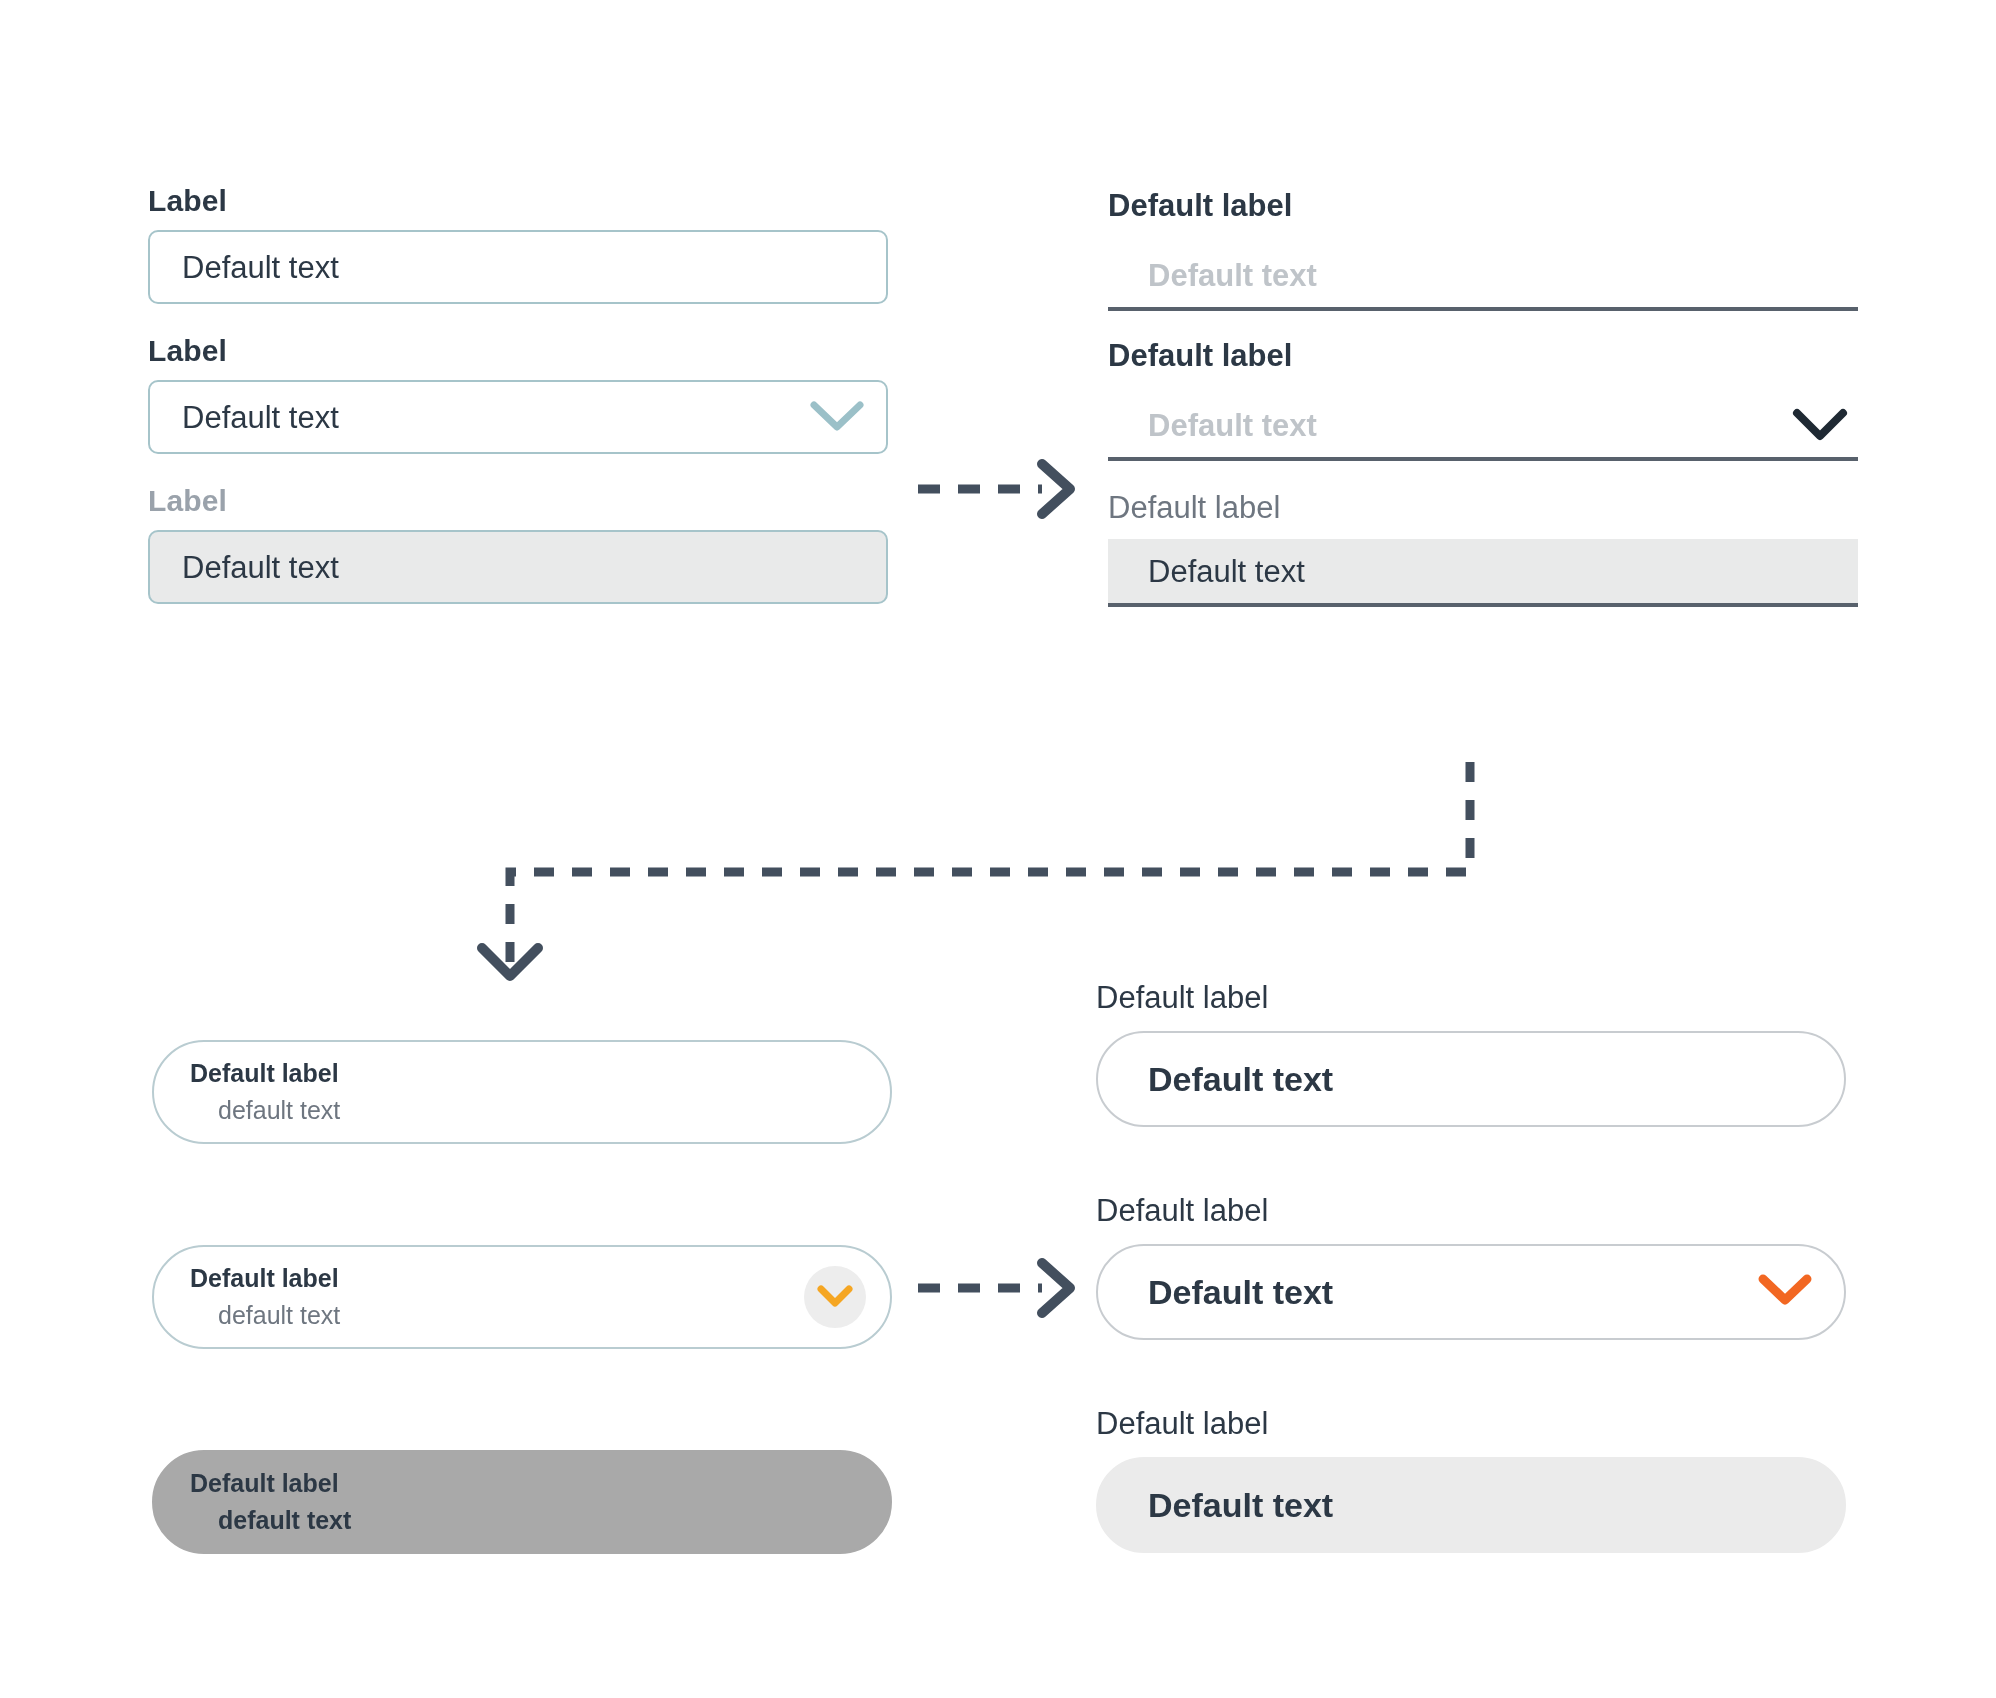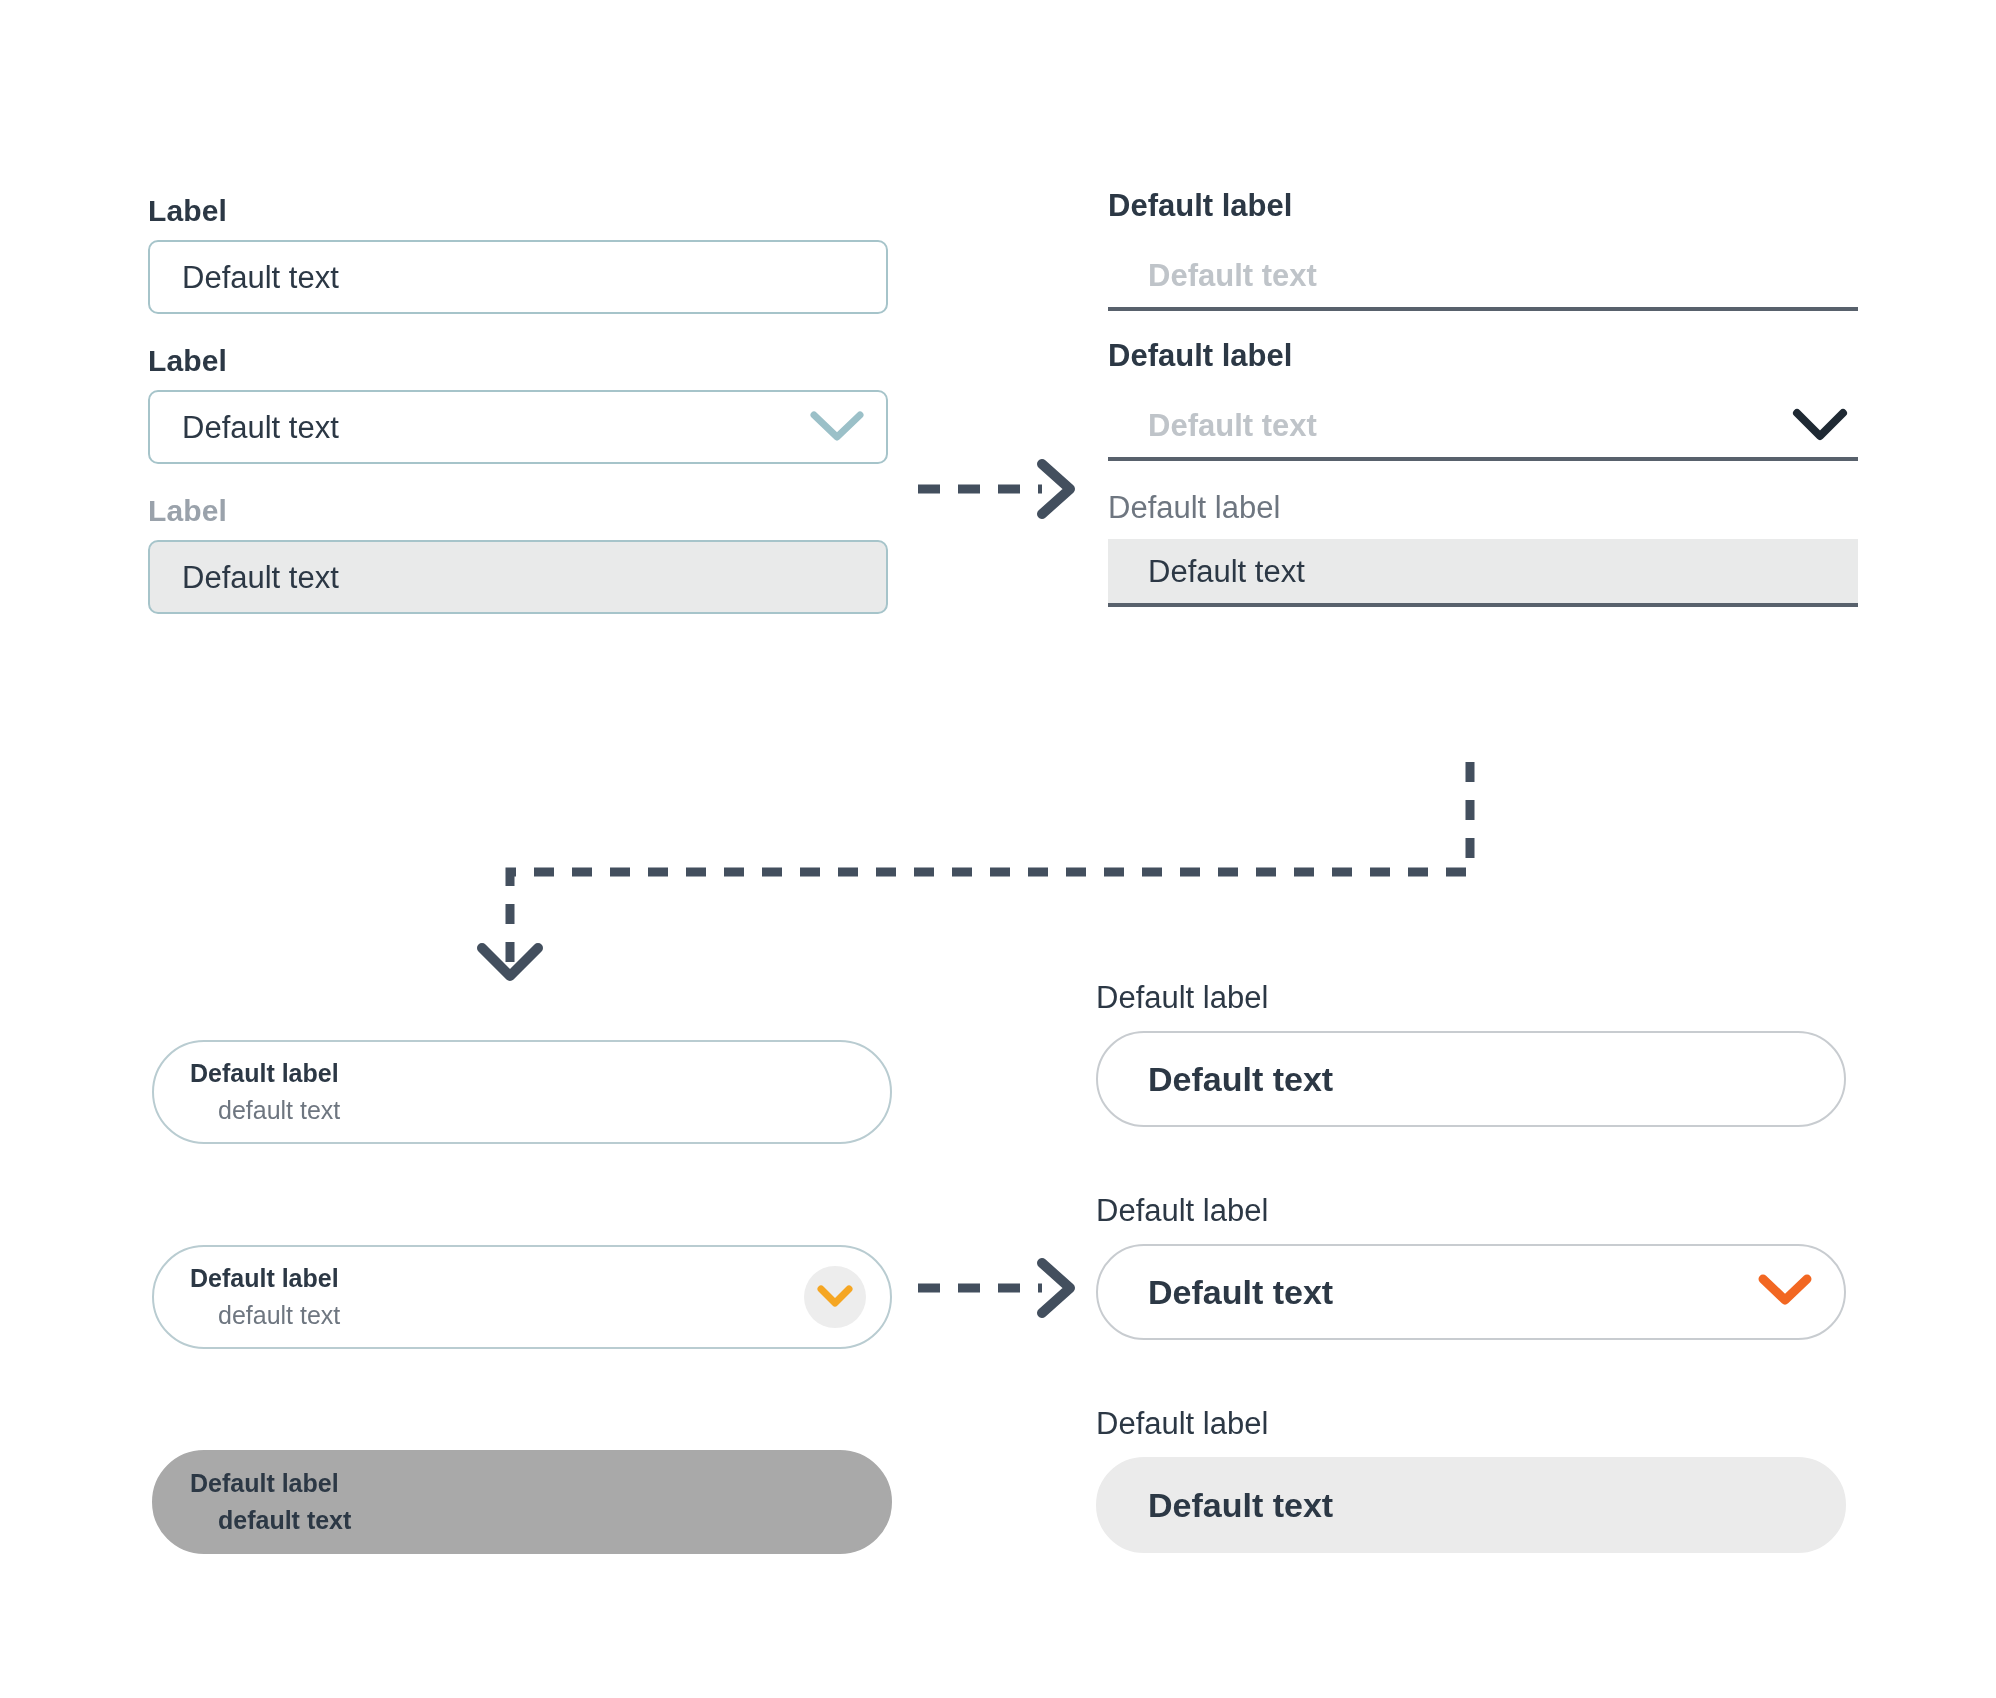--- a/index.html
+++ b/index.html
@@ -15,21 +15,21 @@
     font-family: "Liberation Sans", "DejaVu Sans", sans-serif;
     overflow: hidden;
   }
 
   .canvas {
     position: absolute;
     inset: 0;
   }
 
   
-  .field-left { position: absolute; width: 740px; margin-top: 10px; }
+  .field-left { position: absolute; width: 740px; }
 
   .lbl-strong {
     font-size: 30px;
     font-weight: bold;
     color: #2c3845;
     letter-spacing: .1px;
     line-height: 1;
     margin-bottom: 14px;
   }
   .lbl-muted {

